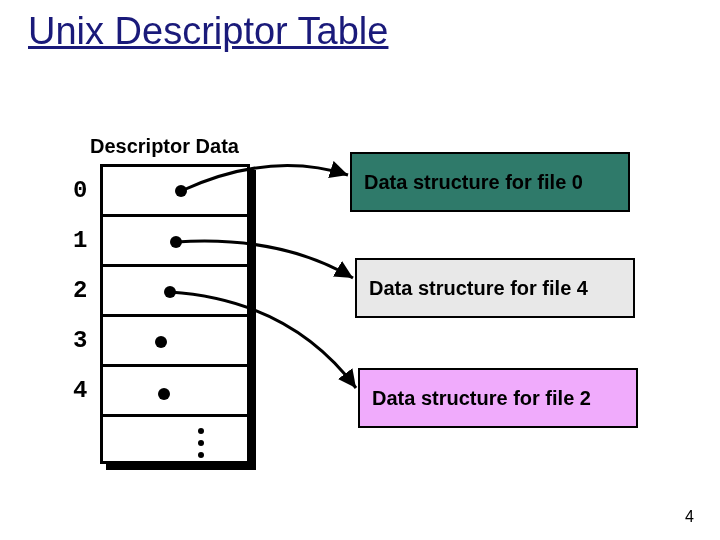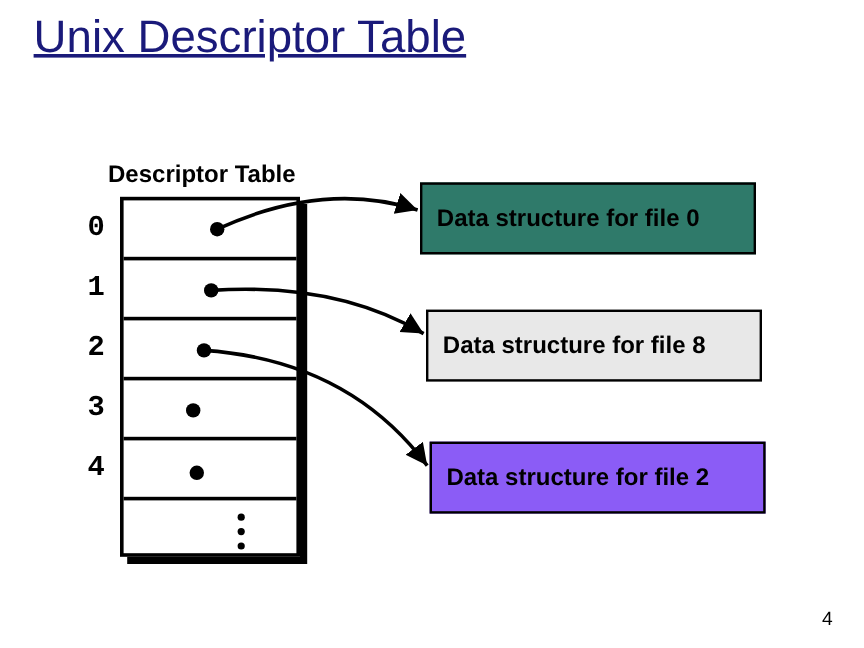--- a/index.html
+++ b/index.html
@@ -88,21 +88,21 @@
     box-sizing: border-box;
     display: flex;
     align-items: center;
     padding-left: 12px;
     font-family: Arial, sans-serif;
     font-size: 20px;
     font-weight: bold;
   }
   .ds0 { left: 350px; top: 152px; background: #2f7a6a; color: #000; }
   .ds1 { left: 360px; top: 258px; background: #e8e8e8; color: #000; left: 355px; }
-  .ds2 { left: 358px; top: 368px; background: #8b5cf6; color: #000; }
+  .ds2 { left: 358px; top: 368px; background: #f0abfc; color: #000; }
   .slide-num {
     position: absolute;
     right: 26px;
     bottom: 14px;
     font-family: Arial, sans-serif;
     font-size: 16px;
     color: #000;
   }
   svg.connectors {
     position: absolute;
@@ -111,21 +111,21 @@
     pointer-events: none;
   }
 </style>
 </head>
 <body>
 
 <div class="slide">
 
   <div class="title">Unix Descriptor Table</div>
 
-  <div class="table-label">Descriptor Table</div>
+  <div class="table-label">Descriptor Data</div>
 
   <div class="dt-shadow"></div>
   <div class="dt-box">
     <div class="dt-row">
       <span class="dt-index">0</span>
     </div>
     <div class="dt-row">
       <span class="dt-index">1</span>
     </div>
     <div class="dt-row">
@@ -144,21 +144,21 @@
   <div class="dot" style="left:170px; top:236px;"></div>
   <div class="dot" style="left:164px; top:286px;"></div>
   <div class="dot" style="left:155px; top:336px;"></div>
   <div class="dot" style="left:158px; top:388px;"></div>
 
   <div class="smalldot" style="left:198px; top:428px;"></div>
   <div class="smalldot" style="left:198px; top:440px;"></div>
   <div class="smalldot" style="left:198px; top:452px;"></div>
 
   <div class="ds ds0">Data structure for file 0</div>
-  <div class="ds ds1">Data structure for file 8</div>
+  <div class="ds ds1">Data structure for file 4</div>
   <div class="ds ds2">Data structure for file 2</div>
 
   <svg class="connectors">
     <defs>
       <marker id="arrowhead" markerWidth="8" markerHeight="8" refX="6" refY="3" orient="auto">
         <path d="M0,0 L6,3 L0,6 Z" fill="#000"></path>
       </marker>
     </defs>
 
     <path d="M181,191 Q270,150 348,175" stroke="#000" stroke-width="3" fill="none" marker-end="url(#arrowhead)"></path>

